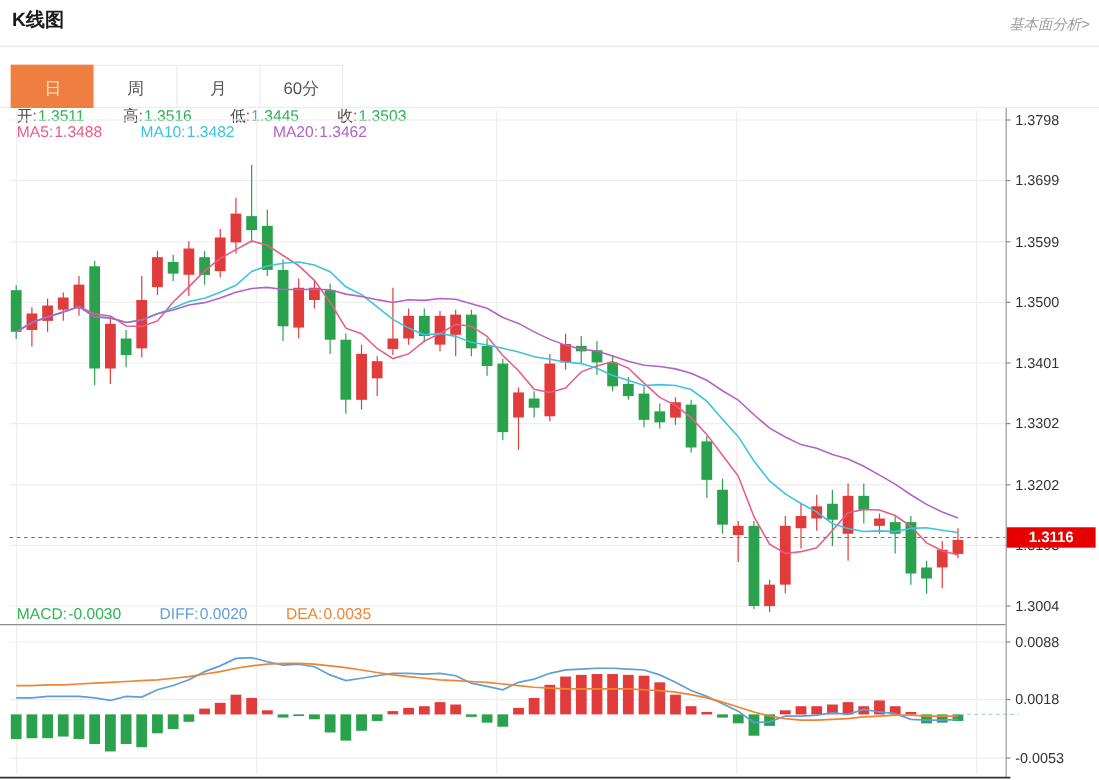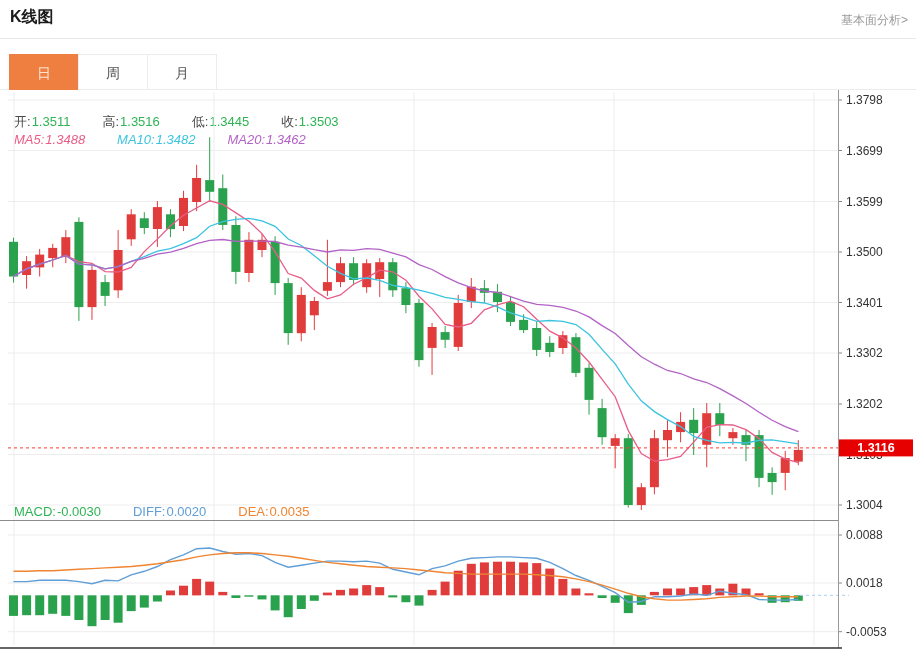--- a/index.html
+++ b/index.html
@@ -1,45 +1,46 @@
 <!DOCTYPE html>
 <html><head>
 <meta charset="utf-8">
 <style>
   html,body{margin:0;padding:0;background:#fff;}
   .page{position:relative;width:916px;height:650px;background:#fff;overflow:hidden;
         font-family:"Liberation Sans","DejaVu Sans",sans-serif;}
   .title{position:absolute;left:10px;top:7px;font-size:16px;font-weight:bold;color:#1a1a1a;}
-  .fund-link{position:absolute;right:8px;top:12px;font-size:12px;color:#9a9a9a;text-decoration:none;cursor:pointer;}
+  .fund-link{position:absolute;right:8px;top:12px;font-size:12px;color:#9a9a9a;text-decoration:none;cursor:pointer;font-style:italic;}
   .top-divider{position:absolute;left:0;top:38px;width:916px;height:0;border-top:1px solid #e8e8e8;}
   .tabs-underline{position:absolute;left:0;top:89px;width:916px;height:0;border-top:1px solid #ececec;}
   .tabs{position:absolute;left:10px;top:54px;height:36px;display:flex;}
   .tab{width:70px;height:36px;line-height:36px;text-align:center;font-size:14px;color:#555;
        background:#fff;border:1px solid #ececec;margin-left:-1px;box-sizing:border-box;cursor:pointer;}
   .tab.active{background:#ef7e41;border-color:#ef7e41;color:#ffe3cf;}
   .readout{position:absolute;left:14px;font-size:13px;white-space:nowrap;}
   .readout span{margin-right:16px;}
   .readout .lbl{color:#4a4a4a;margin-right:1px;}
-  #ohlc-row{top:113px;}
-  #ma-row{top:132px;font-style:italic;}
+  #ohlc-row{top:88px;}
+  #ma-row{top:102px;}
   #macd-row{top:504px;}
   svg.chart{position:absolute;left:0;top:0;}
 </style>
 </head>
 <body>
 
 <div class="page">
   <div class="title">K线图</div>
   <a class="fund-link">基本面分析&gt;</a>
   <div class="top-divider"></div>
   <div class="tabs-underline"></div>
   <div class="tabs">
       <div class="tab active">日</div>
       <div class="tab">周</div>
       <div class="tab">月</div>
+      <div class="tab">60分</div>
     </div>
 
   <div class="readout" id="ohlc-row"><span><span class="lbl">开:</span><span style="color: rgb(46, 180, 84);">1.3511</span></span><span><span class="lbl">高:</span><span style="color: rgb(46, 180, 84);">1.3516</span></span><span><span class="lbl">低:</span><span style="color: rgb(46, 180, 84);">1.3445</span></span><span><span class="lbl">收:</span><span style="color: rgb(46, 180, 84);">1.3503</span></span></div>
   <div class="readout" id="ma-row"><span><span class="lbl" style="color: rgb(232, 93, 135);">MA5:</span><span style="color: rgb(232, 93, 135);">1.3488</span></span><span><span class="lbl" style="color: rgb(60, 195, 224);">MA10:</span><span style="color: rgb(60, 195, 224);">1.3482</span></span><span><span class="lbl" style="color: rgb(179, 98, 198);">MA20:</span><span style="color: rgb(179, 98, 198);">1.3462</span></span></div>
   <div class="readout" id="macd-row"><span><span class="lbl" style="color: rgb(46, 180, 84);">MACD:</span><span style="color: rgb(46, 180, 84);">-0.0030</span></span><span><span class="lbl" style="color: rgb(95, 158, 214);">DIFF:</span><span style="color: rgb(95, 158, 214);">0.0020</span></span><span><span class="lbl" style="color: rgb(239, 133, 50);">DEA:</span><span style="color: rgb(239, 133, 50);">0.0035</span></span></div>
 
   <svg class="chart" width="916" height="650" viewBox="0 0 916 650">
       <line x1="14" y1="92" x2="14" y2="645" stroke="#ededed" stroke-width="1"></line>
       <line x1="214" y1="92" x2="214" y2="645" stroke="#ededed" stroke-width="1"></line>
       <line x1="414" y1="92" x2="414" y2="645" stroke="#ededed" stroke-width="1"></line>

